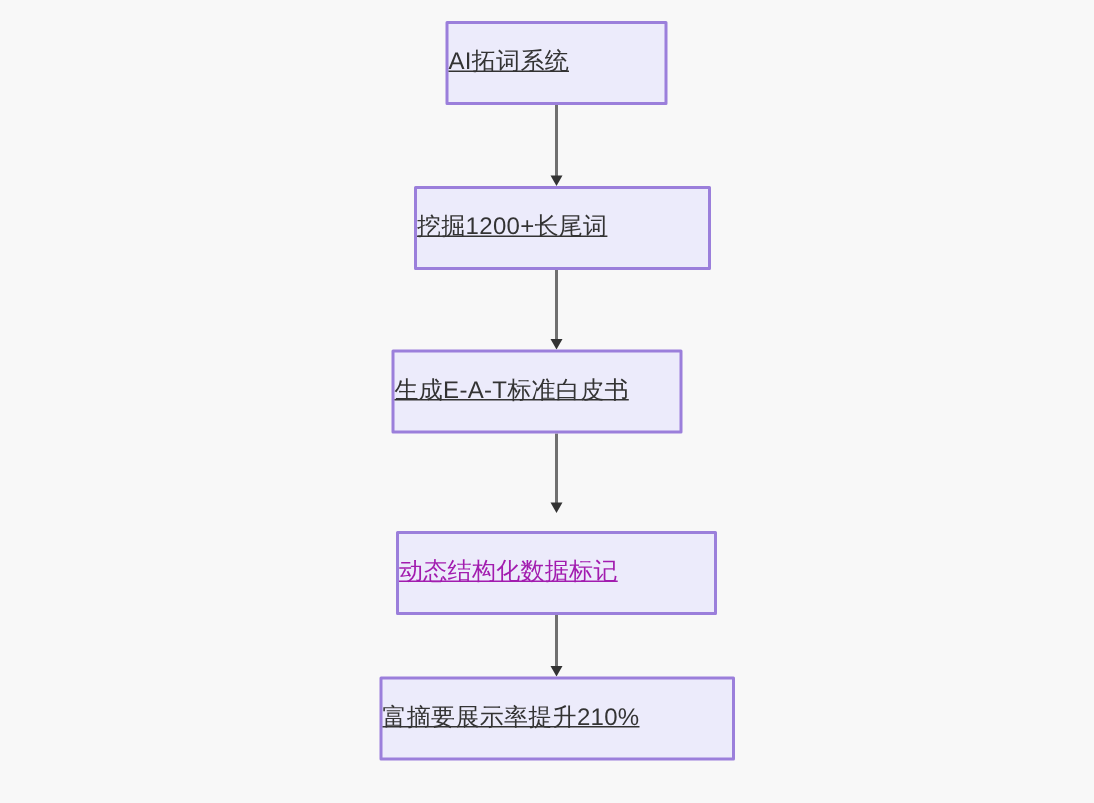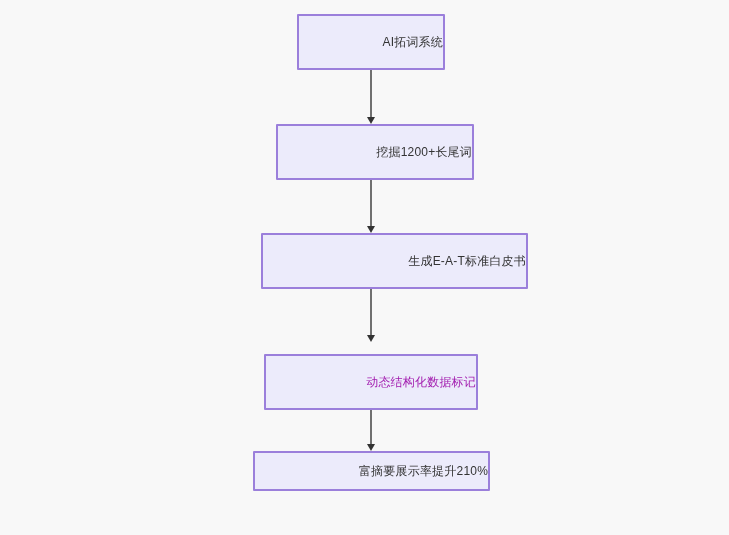--- a/index.html
+++ b/index.html
@@ -19,26 +19,27 @@
     height: 535px;
   }
   .node {
     position: absolute;
     box-sizing: border-box;
     background: #ecebfb;
     border: 2px solid #9b7fdb;
     border-radius: 1px;
     display: flex;
     align-items: center;
-    justify-content: flex-end;
+    justify-content: flex-start;
     color: #333333;
-    font-size: 12px;
+    font-size: 16px;
     line-height: 1.2;
     letter-spacing: 0.2px;
     white-space: nowrap;
+    text-decoration: underline;
   }
   .node-label {
     display: block;
   }
   .edge {
     position: absolute;
     pointer-events: none;
   }
   .edge-line {
     position: absolute;
@@ -76,22 +77,22 @@
     <div class="edge" style="left: 370px; top: 398px; width: 2px; height: 53px;">
       <div class="edge-line" style="height: 47px; background: rgb(112, 112, 112);"></div>
       <div class="edge-head" style="top: 46px; border-top-color: rgb(51, 51, 51);"></div>
     </div>
     <div class="node" style="left: 297px; top: 14px; width: 148px; height: 56px; background: rgb(236, 235, 251); border-color: rgb(155, 127, 219); color: rgb(51, 51, 51);">
       <span class="node-label">AI拓词系统</span>
     </div>
     <div class="node" style="left: 276px; top: 124px; width: 198px; height: 56px; background: rgb(236, 235, 251); border-color: rgb(155, 127, 219); color: rgb(51, 51, 51);">
       <span class="node-label">挖掘1200+长尾词</span>
     </div>
-    <div class="node" style="left: 261px; top: 233px; width: 267px; height: 56px; background: rgb(236, 235, 251); border-color: rgb(155, 127, 219); color: rgb(51, 51, 51);">
+    <div class="node" style="left: 261px; top: 233px; width: 194px; height: 56px; background: rgb(236, 235, 251); border-color: rgb(155, 127, 219); color: rgb(51, 51, 51);">
       <span class="node-label">生成E-A-T标准白皮书</span>
     </div>
     <div class="node" style="left: 264px; top: 354px; width: 214px; height: 56px; background: rgb(236, 235, 251); border-color: rgb(155, 127, 219); color: #a21caf;">
       <span class="node-label">动态结构化数据标记</span>
     </div>
-    <div class="node" style="left: 253px; top: 451px; width: 237px; height: 40px; background: rgb(236, 235, 251); border-color: rgb(155, 127, 219); color: rgb(51, 51, 51);">
+    <div class="node" style="left: 253px; top: 451px; width: 237px; height: 56px; background: rgb(236, 235, 251); border-color: rgb(155, 127, 219); color: rgb(51, 51, 51);">
       <span class="node-label">富摘要展示率提升210%</span>
     </div>
   </div>
 
 </body></html>

